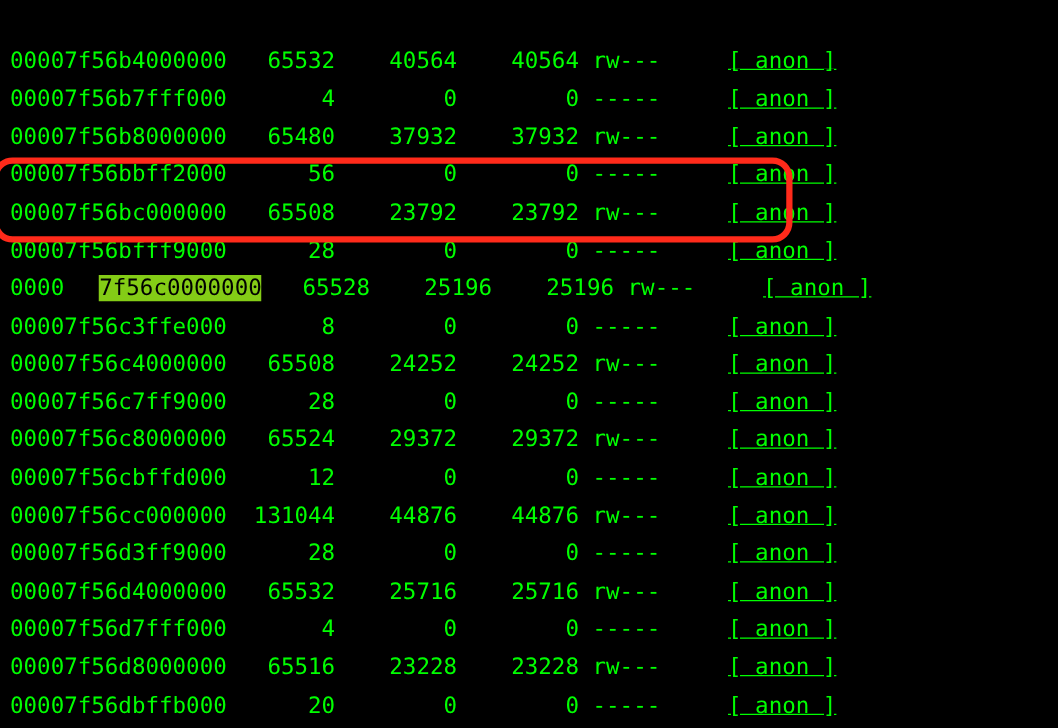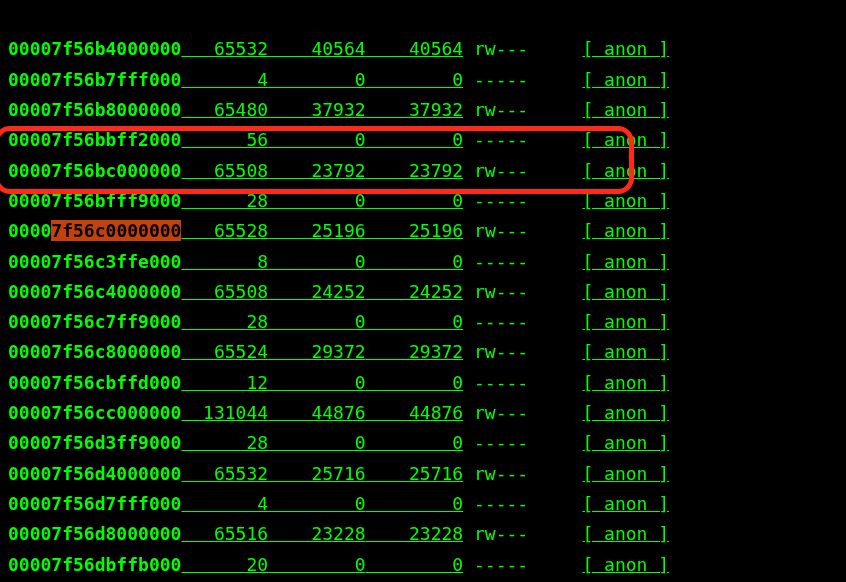--- a/index.html
+++ b/index.html
@@ -13,27 +13,28 @@
       width: 846px;
       height: 582px;
     }
     .terminal {
       padding: 0 8px;
       white-space: pre;
       position: relative;
       margin-top: -26px;
     }
     .row { height: 30.3px; }
-    .addr { display: inline; font-weight: bold; }
-    .num  { display: inline; text-decoration: underline; }
+    .addr { display: inline; }
+    .num  { display: inline; }
     .perm { display: inline; margin-top: 12px; }
     .tag  { display: inline; text-decoration: underline; }
     .sel {
-      background: #c2410c;
+      background: #84cc16;
       color: #000;
+      margin-left: 28px;
     }
     .highlight-box {
       position: absolute;
       border: 5px solid #ff2a1a;
       border-radius: 16px;
       pointer-events: none;
       left: -6px;
       width: 640px;
       top: 152px;
       height: 68px;

